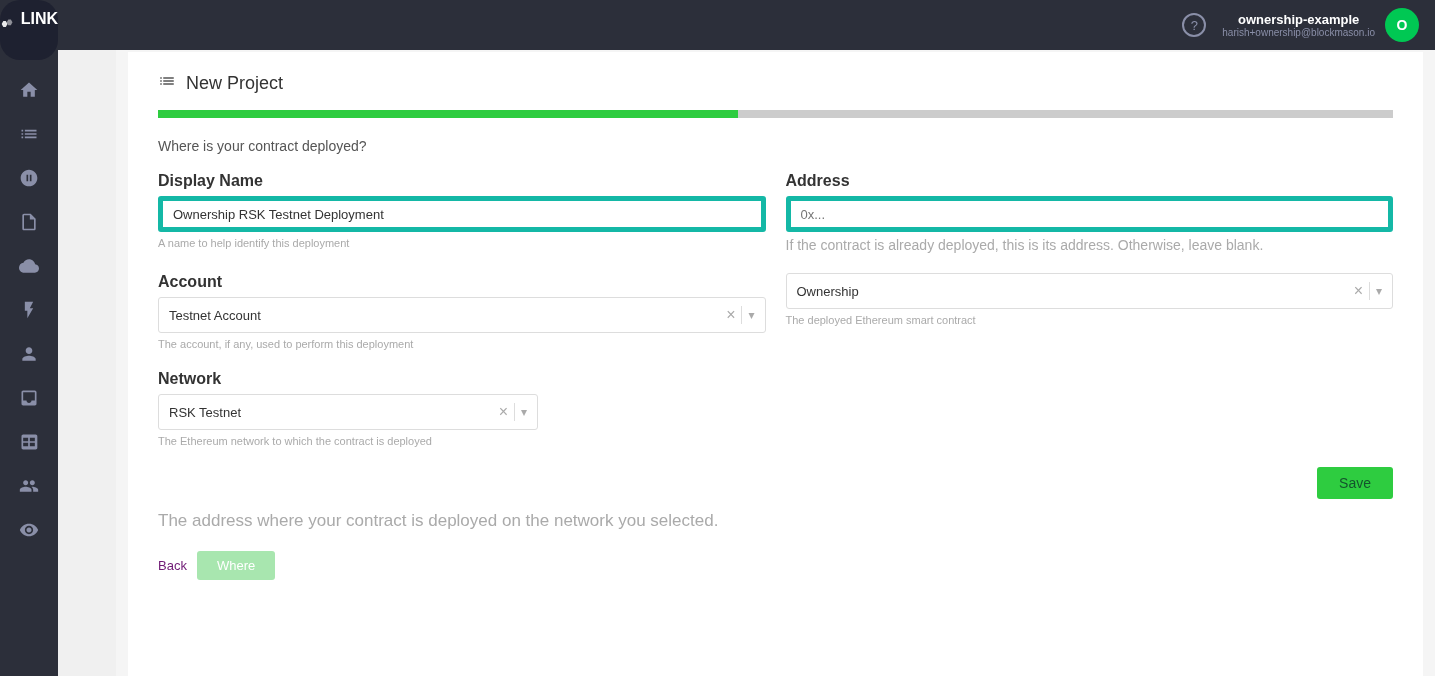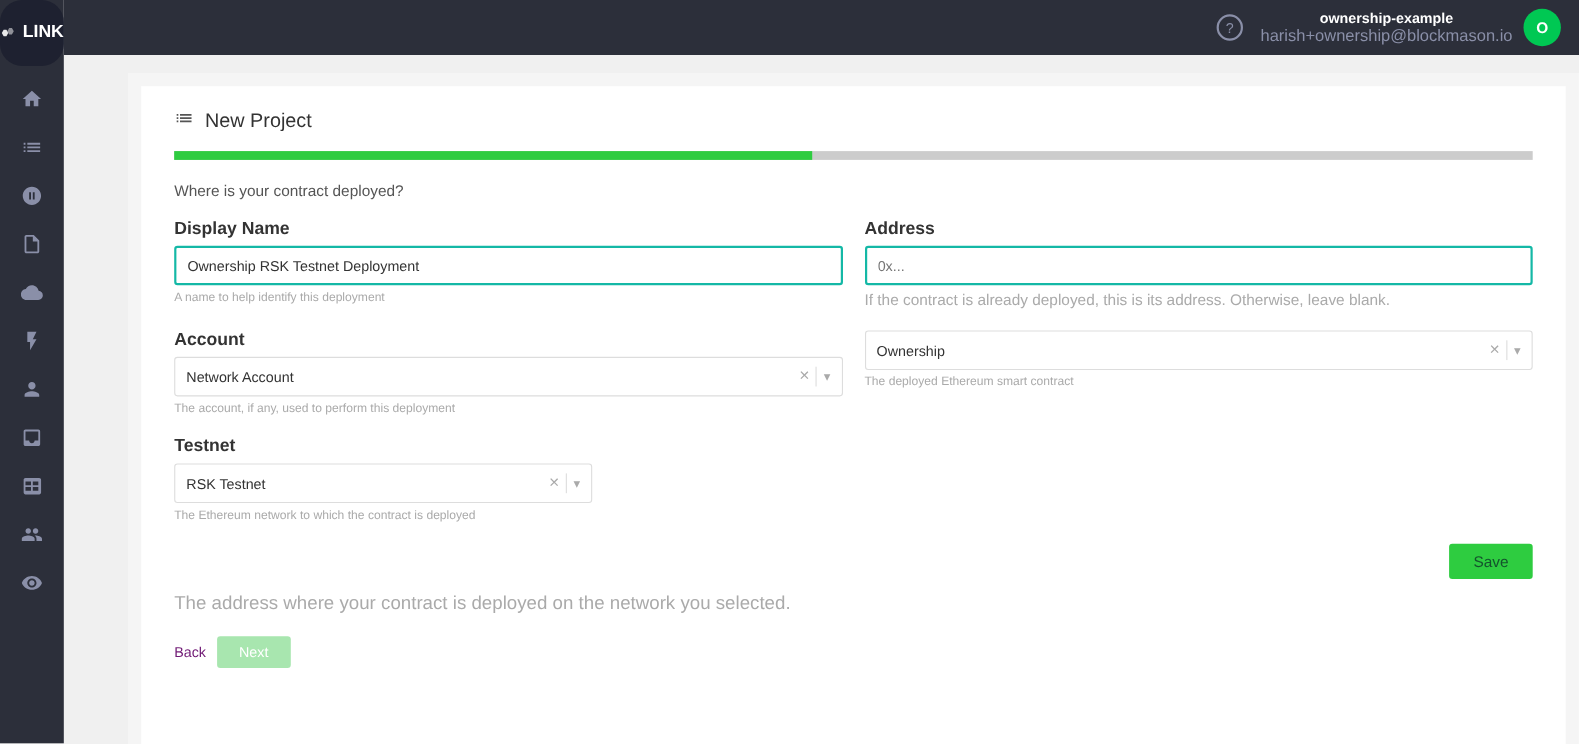--- a/index.html
+++ b/index.html
@@ -13,21 +13,21 @@
       flex-direction: column;
       align-items: center;
       padding: 0;
       flex-shrink: 0;
       height: 100%;
     }
     .sidebar-logo {
       width: 100%;
       background: #1e2130;
       display: flex;
-      align-items: center;
+      align-items: flex-start;
       justify-content: center;
       padding: 10px 0;
       height: 60px;
       border-radius: 20px;
     }
     .sidebar-logo svg {
       width: 36px;
       height: 28px;
     }
     .sidebar-nav {
@@ -89,39 +89,39 @@
     .topbar-user-info {
       text-align: center;
     }
     .topbar-username {
       color: #fff;
       font-size: 13px;
       font-weight: 600;
     }
     .topbar-email {
       color: #8a8fa8;
-      font-size: 15px;
+      font-size: 10px;
     }
     .topbar-avatar {
       width: 34px;
       height: 34px;
       border-radius: 50%;
       background: #00c853;
       display: flex;
       align-items: center;
       justify-content: center;
       color: #fff;
       font-weight: bold;
       font-size: 14px;
     }
 
     
     .main {
       margin-left: 58px;
-      margin-top: 66px;
+      margin-top: 40px;
       flex: 1;
       background: #f5f5f5;
       overflow-y: auto;
       padding: 12px;
     }
     .page-content {
       background: #fff;
       min-height: calc(676px - 50px);
       padding: 20px 30px 30px;
     }
@@ -176,21 +176,21 @@
     .form-label {
       font-size: 16px;
       font-weight: 600;
       color: #333;
       margin-bottom: 6px;
       display: block;
     }
     .form-input {
       width: 100%;
       height: 36px;
-      border: 2px solid #14b8a6;
+      border: 5px solid #14b8a6;
       border-radius: 3px;
       padding: 0 10px;
       font-size: 13px;
       color: #333;
       outline: none;
     }
     .form-hint {
       font-size: 11px;
       color: #aaa;
       margin-top: 5px;
@@ -410,21 +410,21 @@
             <label class="form-label">Address</label>
             <input class="form-input" type="text" placeholder="0x..." style="">
             <div class="address-hint">If the contract is already deployed, this is its address. Otherwise, leave blank.</div>
           </div>
         </div>
 
         <div class="form-row">
           <div class="form-group">
             <label class="form-label">Account</label>
             <div class="select-field">
-              <span class="select-value">Network Account</span>
+              <span class="select-value">Testnet Account</span>
               <div class="select-controls">
                 <span class="select-clear">×</span>
                 <span class="select-divider"></span>
                 <span class="select-arrow">▾</span>
               </div>
             </div>
             <div class="form-hint">The account, if any, used to perform this deployment</div>
           </div>
           <div class="form-group">
             <div class="select-field">
@@ -434,39 +434,39 @@
                 <span class="select-divider"></span>
                 <span class="select-arrow">▾</span>
               </div>
             </div>
             <div class="form-hint">The deployed Ethereum smart contract</div>
           </div>
         </div>
 
         <div class="form-row">
           <div class="form-group" style="max-width: 380px;">
-            <label class="form-label">Testnet</label>
+            <label class="form-label">Network</label>
             <div class="select-field">
               <span class="select-value">RSK Testnet</span>
               <div class="select-controls">
                 <span class="select-clear">×</span>
                 <span class="select-divider"></span>
                 <span class="select-arrow">▾</span>
               </div>
             </div>
             <div class="form-hint">The Ethereum network to which the contract is deployed</div>
           </div>
         </div>
 
         <div class="save-btn-row">
           <button class="save-btn">Save</button>
         </div>
 
         <div class="bottom-hint">The address where your contract is deployed on the network you selected.</div>
 
         <div class="nav-row">
           <button class="back-link">Back</button>
-          <button class="next-btn">Next</button>
+          <button class="next-btn">Where</button>
         </div>
       </div>
     </div>
   </div>
 </div>
 
 </body></html>

